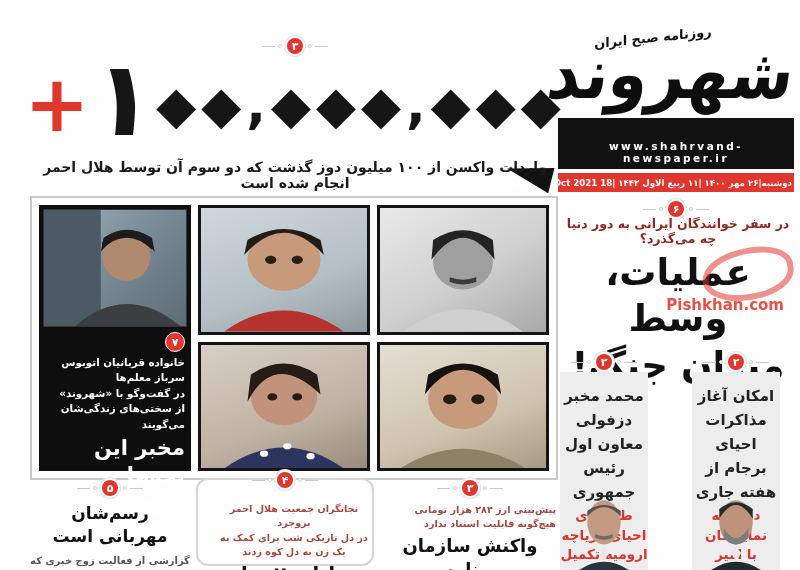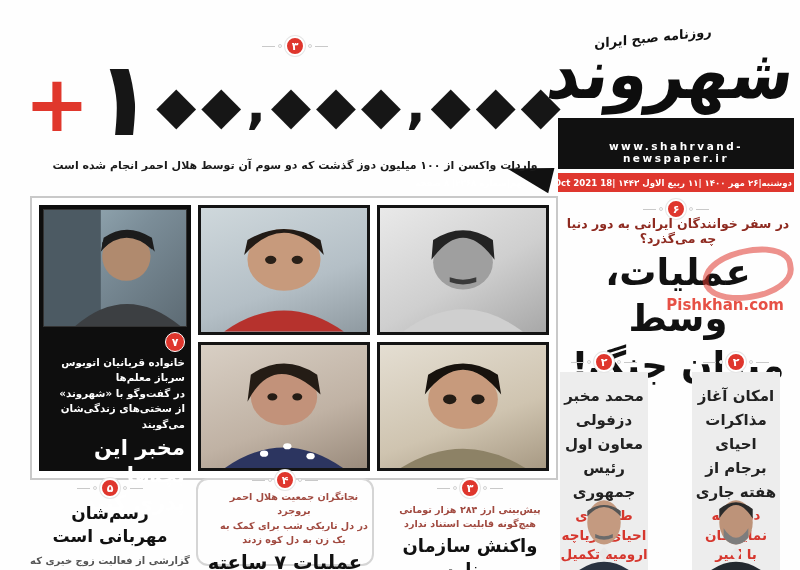--- a/index.html
+++ b/index.html
@@ -29,21 +29,21 @@
     border-top:12px solid transparent; border-bottom:14px solid transparent; border-right:46px solid #111;
     transform:rotate(14deg); }
 
   
   .lead { position:absolute; top:36px; left:30px; width:530px; text-align:center; }
   .lead-number { display:flex; align-items:center; justify-content:center; margin-top:2px; }
   .lead-number .plus { color:#e0372c; font-size:78px; font-weight:900; line-height:0.8; margin-right:2px; }
   .lead-number .one { color:#161616; font-size:104px; font-weight:bold; line-height:0.8;
     transform:skewX(-6deg); margin:0 1px 10px 0; }
   .lead-number .zeros { color:#161616; font-size:52px; font-weight:bold; letter-spacing:5px; line-height:1; }
-  .lead-deck { margin-top:8px; font-size:11px; font-weight:bold; color:#1a1a1a; }
+  .lead-deck { margin-top:8px; font-size:14px; font-weight:bold; color:#1a1a1a; }
 
   
   .concert { position:absolute; top:208px; left:560px; width:236px; text-align:center; }
   .concert .kicker { margin-top:8px; font-size:12.5px; font-weight:bold; color:#8e2a20; }
   .concert .headline { margin-top:4px; font-size:37px; font-weight:900; color:#111; line-height:1.25; }
   .watermark { position:absolute; top:88px; right:12px; color:#e43e31; font-size:15px; font-weight:bold;
     direction:ltr; opacity:0.9; }
   .wm-blob { position:absolute; top:40px; right:2px; width:92px; height:52px; border:6px solid rgba(223,54,45,.55);
     border-radius:60% 45% 55% 50%; transform:rotate(-8deg); }
 
@@ -68,25 +68,25 @@
   .ph-boy { background:linear-gradient(160deg,#e4ded2 0%,#cfc4b0 60%,#a89a84 100%); }
 
   
   .story5 { position:absolute; top:478px; left:30px; width:160px; text-align:center; }
   .story5 .headline { margin-top:4px; font-size:17px; font-weight:900; color:#111; line-height:1.35; }
   .story5 .deck { margin-top:5px; font-size:10px; font-weight:bold; color:#555; line-height:1.55; }
 
   .story4 { position:absolute; top:478px; left:196px; width:178px; height:88px;
     border:2px solid #d5d5d5; border-radius:12px; text-align:center; }
   .story4 .badge { margin-top:-10px; }
-  .story4 .kicker { margin-top:0; font-size:9.6px; font-weight:bold; color:#a14a40; line-height:1.5;padding-left:18px; }
+  .story4 .kicker { margin-top:12px; font-size:9.6px; font-weight:bold; color:#a14a40; line-height:1.5;padding-left:18px; }
   .story4 .headline { margin-top:2px; font-size:19.5px; font-weight:900; color:#111; line-height:1.3; }
 
   .story3 { position:absolute; top:478px; left:384px; width:172px; text-align:center; }
-  .story3 .kicker { margin-top:5px; font-size:9.6px; font-weight:bold; color:#a14a40; line-height:1.5; }
+  .story3 .kicker { margin-top:5px; font-size:9.6px; font-weight:bold; color:#a14a40; line-height:1.5;text-align:right; }
   .story3 .headline { margin-top:2px; font-size:18px; font-weight:900; color:#111; line-height:1.35; }
 
   
   .pcol { position:absolute; top:352px; width:88px; height:218px; text-align:center; }
   .pcol .panel { margin-top:10px; background:#ededed; height:208px; padding-top:12px; position:relative; }
   .pcol .badge { position:relative; z-index:2; margin-bottom:-10px; }
   .pcol .kicker { font-size:15px; font-weight:bold; color:#222; line-height:1.6; }
   .pcol .headline { margin-top:2px; font-size:13.5px; font-weight:900; color:#d6372e; line-height:1.45; }
   .pcol .photo { position:absolute; bottom:0; left:0; right:0; height:96px; }
   .col-a { left:560px; } .col-b { left:692px; }

